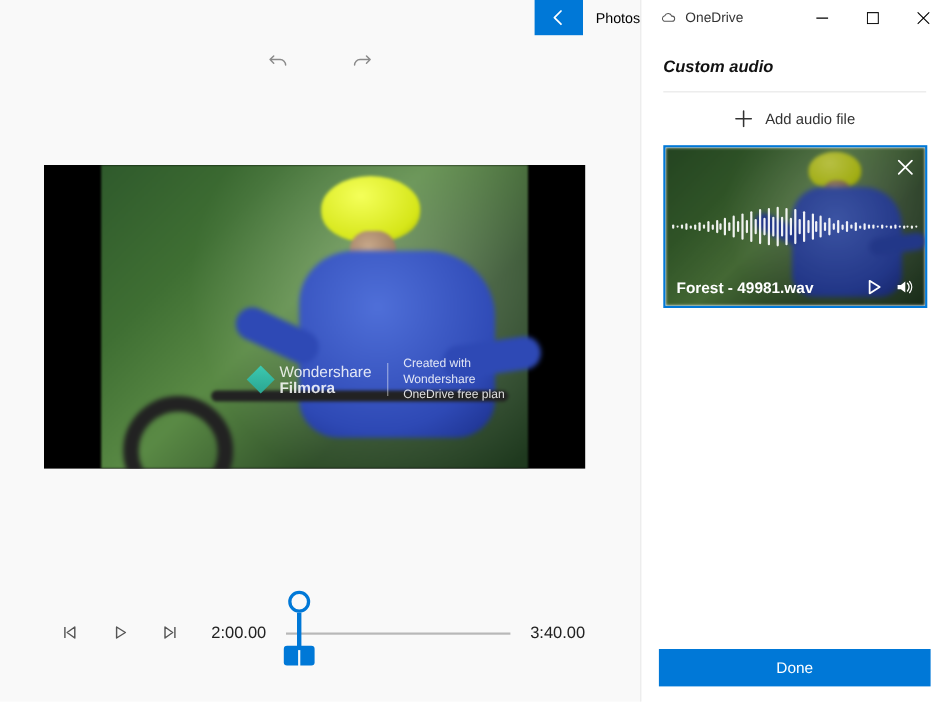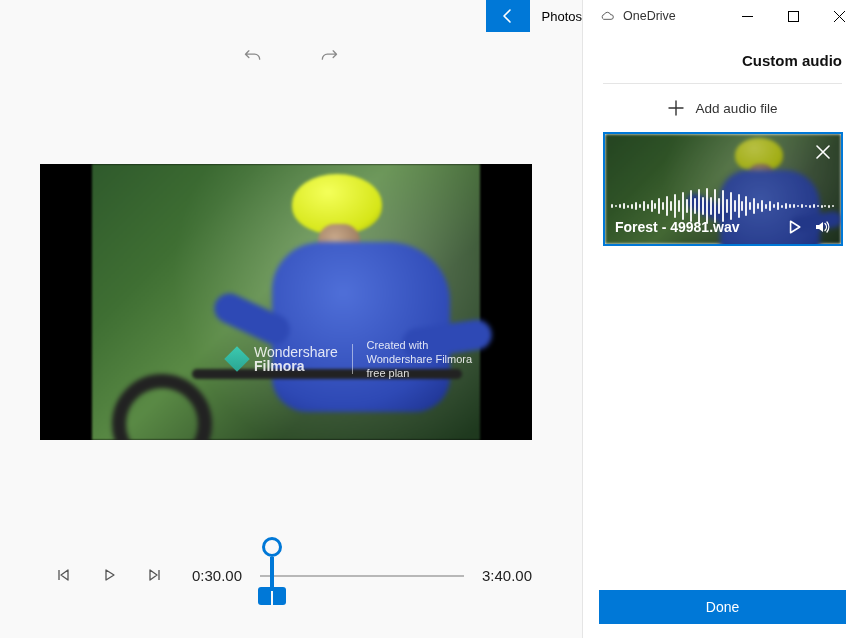--- a/index.html
+++ b/index.html
@@ -11,21 +11,21 @@
   .topbar-left { height: 32px; display: flex; align-items: center; justify-content: flex-end; }
   .back-btn { width: 44px; height: 32px; background: #0078d7; display: flex; align-items: center; justify-content: center; color: #fff; cursor: pointer; }
   .back-btn svg { width: 16px; height: 16px; }
   .app-title { padding-left: 12px; font-size: 13px; color: #000; }
 
   .undo-redo { position: absolute; top: 30px; left: 0; width: 582px; height: 50px; display: flex; align-items: center; justify-content: center; gap: 48px; }
   .undo-redo .icon-btn { width: 28px; height: 28px; display: flex; align-items: center; justify-content: center; color: #8a8a8a; cursor: pointer; }
   .undo-redo .icon-btn svg { width: 20px; height: 20px; }
 
   
-  .video-stage { position: absolute; left: 40px; top: 164px; width: 492px; height: 276px; background: #000; overflow: hidden; }
+  .video-stage { position: absolute; left: 40px; top: 150px; width: 492px; height: 276px; background: #000; overflow: hidden; }
   .video-inner { position: absolute; left: 52px; top: 0; width: 388px; height: 276px; }
 
   
   .scene { width: 100%; height: 100%; background:
      radial-gradient(circle at 70% 40%, rgba(255,255,255,0.25), transparent 60%),
      linear-gradient(135deg, #2f5a2c 0%, #3f6f33 25%, #5a8a45 45%, #2e4d28 70%, #1e381e 100%);
      filter: blur(1px); position: relative; }
   .helmet { position: absolute; left: 200px; top: 10px; width: 90px; height: 60px; border-radius: 50% 50% 45% 45%; background: radial-gradient(ellipse at 40% 30%, #f4ff5a, #d6e619 70%, #a8b500); filter: blur(1px); }
   .torso { position: absolute; left: 180px; top: 78px; width: 178px; height: 170px; background: radial-gradient(circle at 40% 30%, #4f6fd8, #2e49b5 70%, #1b2f8a); border-radius: 28% 35% 20% 20%; filter: blur(2px); }
   .face { position:absolute; left:226px; top:60px; width:42px; height:42px; border-radius:40% 40% 50% 50%; background: radial-gradient(circle at 40% 35%, #c9a98b, #8b6a4e); filter: blur(1px);}
@@ -62,26 +62,26 @@
   
   .right { width: 280px; height: 638px; border-left: 1px solid #e5e5e5; display:flex; flex-direction:column; background:#fff; }
   .titlebar-right { height: 32px; display:flex; align-items:center;gap:48px; }
   .od { flex:1; display:flex; align-items:center; gap:8px; padding-left:16px; color:#333; font-size:12.5px; }
   .od svg { width:16px; height:12px; }
   .win-btns { display:flex; }
   .win-btn { width:46px; height:32px; display:flex; align-items:center; justify-content:center; cursor:pointer; }
   .win-btn svg { width:11px; height:11px; stroke:#000; stroke-width:1; fill:none; }
 
   .panel-body { flex:1; padding: 14px 20px 0 20px; display:flex; flex-direction:column; }
-  .panel-title-row { text-align:right; font-size:15px; font-weight:600; color:#111; padding: 6px 0 14px 0; }
+  .panel-title-row { text-align:left; font-size:15px; font-weight:600; color:#111; padding: 6px 0 14px 0; font-style: italic; }
   .divider { height:1px; background:#e5e5e5; }
   .add-audio { display:flex; align-items:center; justify-content:center; gap:12px; padding:16px 0; color:#333; font-size:13.5px; cursor:pointer; }
   .add-audio svg { width:16px; height:16px; }
 
-  .audio-tile { position:relative; width:240px; height:114px; border:2px solid #0078d7; overflow:hidden; cursor:pointer;padding-left:24px; }
+  .audio-tile { position:relative; width:240px; height:148px; border:2px solid #0078d7; overflow:hidden; cursor:pointer;padding-left:24px; }
   .audio-tile .bg { position:absolute; inset:0; }
   .audio-tile .bg .scene { filter: blur(1.5px) brightness(0.75); }
   .audio-tile .bg .helmet { left:130px; top:4px; width:48px; height:34px; }
   .audio-tile .bg .torso  { left:115px; top:36px; width:100px; height:100px; }
   .audio-tile .bg .face   { left:144px; top:30px; width:24px; height:24px; }
   .audio-tile .bg .arm-l  { left:80px; top:66px; width:46px; height:16px; }
   .audio-tile .bg .arm-r  { left:185px; top:80px; width:52px; height:16px; }
 
   .audio-tile .wave { position:absolute; left:0; right:0; top:52px; height:40px; display:flex; align-items:center; justify-content:space-between; padding:0 6px; }
   .audio-tile .wave span { display:block; width:2px; background:rgba(255,255,255,0.92); border-radius:1px; }
@@ -140,21 +140,21 @@
           <div class="wshare">
             <div class="wlogo"></div>
             <div class="wtxt">
               <div class="l1">Wondershare</div>
               <div class="l2">Filmora</div>
             </div>
           </div>
           <div class="wdiv"></div>
           <div class="wright">
             <div class="r1">Created with</div>
-            <div class="r2">Wondershare Filmora free plan</div>
+            <div class="r2">Wondershare OneDrive free plan</div>
           </div>
         </div>
       </div>
     </div>
 
     <div class="playback">
       <div class="pb-controls">
         <div class="pb">
           <svg viewBox="0 0 14 14">
               <path d="M3 2v10M12 2 L5 7 L12 12 Z" fill="none" stroke="#555" stroke-width="1.3" stroke-linejoin="round"></path>
@@ -164,21 +164,21 @@
           <svg viewBox="0 0 14 14">
               <path d="M4 2 L12 7 L4 12 Z" fill="none" stroke="#555" stroke-width="1.3" stroke-linejoin="round"></path>
             </svg>
         </div>
         <div class="pb">
           <svg viewBox="0 0 14 14">
               <path d="M2 2 L9 7 L2 12 Z M11 2v10" fill="none" stroke="#555" stroke-width="1.3" stroke-linejoin="round"></path>
             </svg>
         </div>
       </div>
-      <div class="time">0:30.00</div>
+      <div class="time">2:00.00</div>
       <div class="track-wrap">
         <div class="track"></div>
         <div class="scrubber" id="scrubber" style="left: 5%;">
           <div class="ring"></div>
           <div class="stem"></div>
           <div class="flags">
               <div class="flag l"></div>
               <div class="flag r"></div>
             </div>
         </div>

